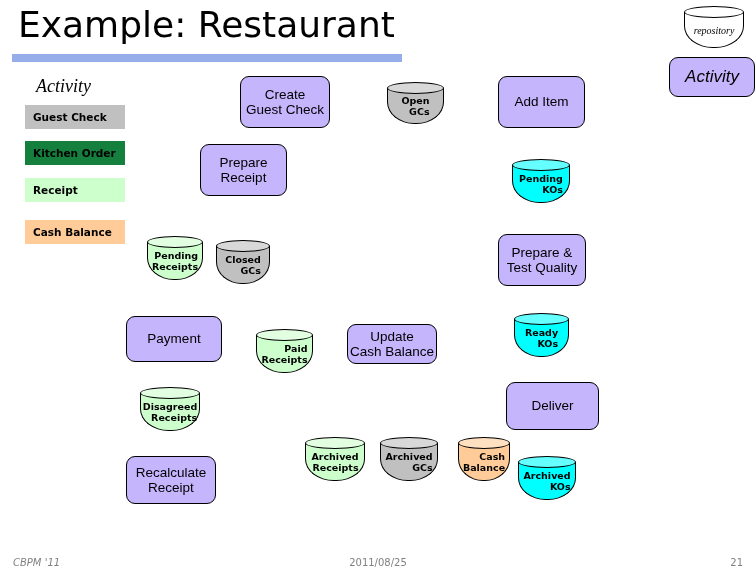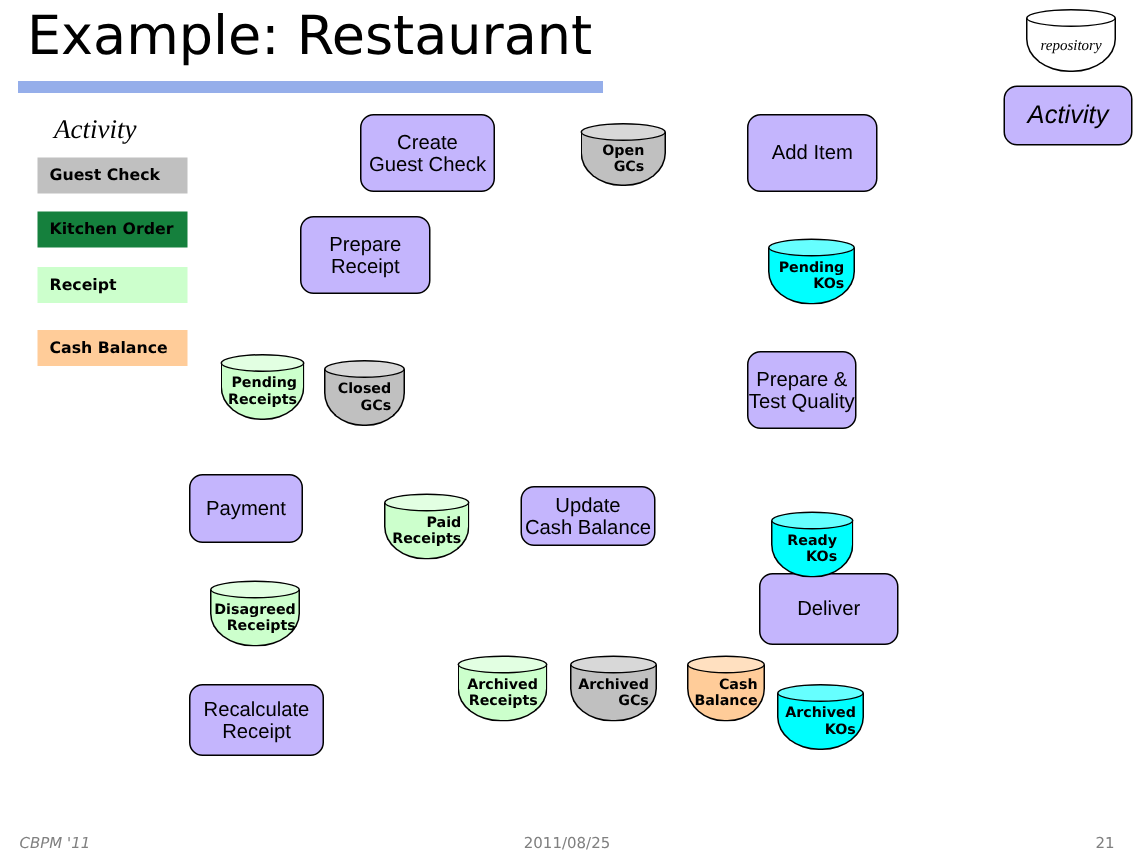--- a/index.html
+++ b/index.html
@@ -199,25 +199,25 @@
   </div>
 
   <div class="activity" style="left:498px; top:76px; width:87px; height:52px;">
     <span>Add Item</span>
   </div>
 
   <div class="activity" style="left:200px; top:144px; width:87px; height:52px;">
     <span>Prepare<br>Receipt</span>
   </div>
 
-  <div class="activity" style="left:498px; top:234px; width:73px; height:52px;">
+  <div class="activity" style="left:498px; top:234px; width:88px; height:52px;">
     <span>Prepare &amp;<br>Test Quality</span>
   </div>
 
-  <div class="activity" style="left:126px; top:316px; width:76px; height:46px;">
+  <div class="activity" style="left:126px; top:316px; width:96px; height:46px;">
     <span>Payment</span>
   </div>
 
   <div class="activity" style="left:347px; top:324px; width:90px; height:40px;">
     <span>Update<br>Cash Balance</span>
   </div>
 
   <div class="activity" style="left:506px; top:382px; width:93px; height:48px;align-items:center;">
     <span>Deliver</span>
   </div>
@@ -243,21 +243,21 @@
     <div class="cyl-top" style="background:#e2ffe2;"></div>
     <div class="cyl-label">Pending<br>Receipts</div>
   </div>
 
   <div class="cylinder" style="left:216px; top:240px; width:54px; height:44px;">
     <div class="cyl-body" style="background:#c0c0c0;"></div>
     <div class="cyl-top" style="background:#d8d8d8;"></div>
     <div class="cyl-label">Closed<br>GCs</div>
   </div>
 
-  <div class="cylinder" style="left:514px; top:313px; width:55px; height:44px;margin-top:28px;">
+  <div class="cylinder" style="left:514px; top:313px; width:55px; height:44px;">
     <div class="cyl-body" style="background:#00ffff;"></div>
     <div class="cyl-top" style="background:#66ffff;"></div>
     <div class="cyl-label">Ready<br>KOs</div>
   </div>
 
   <div class="cylinder" style="left:256px; top:329px; width:57px; height:44px;">
     <div class="cyl-body" style="background:#ccffcc;"></div>
     <div class="cyl-top" style="background:#e2ffe2;"></div>
     <div class="cyl-label">Paid<br>Receipts</div>
   </div>

